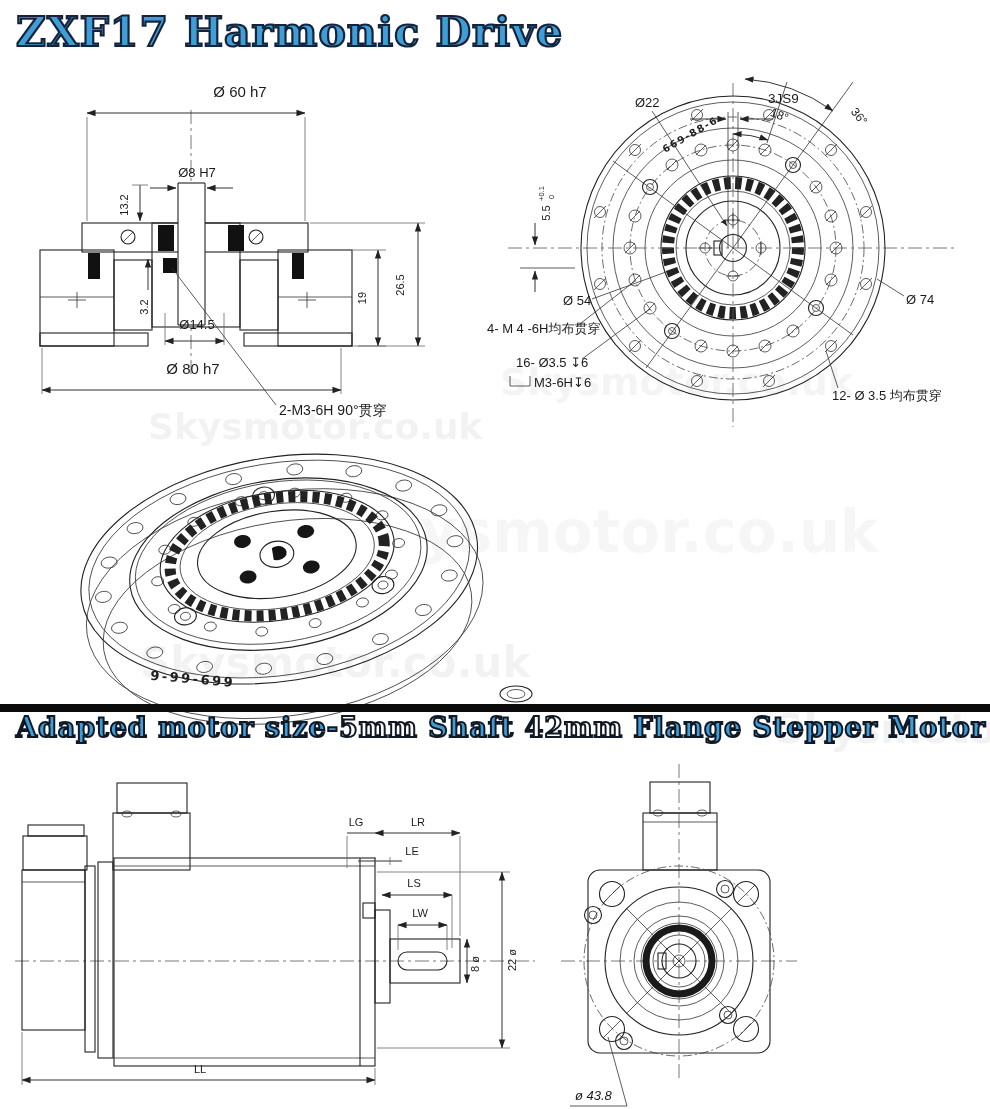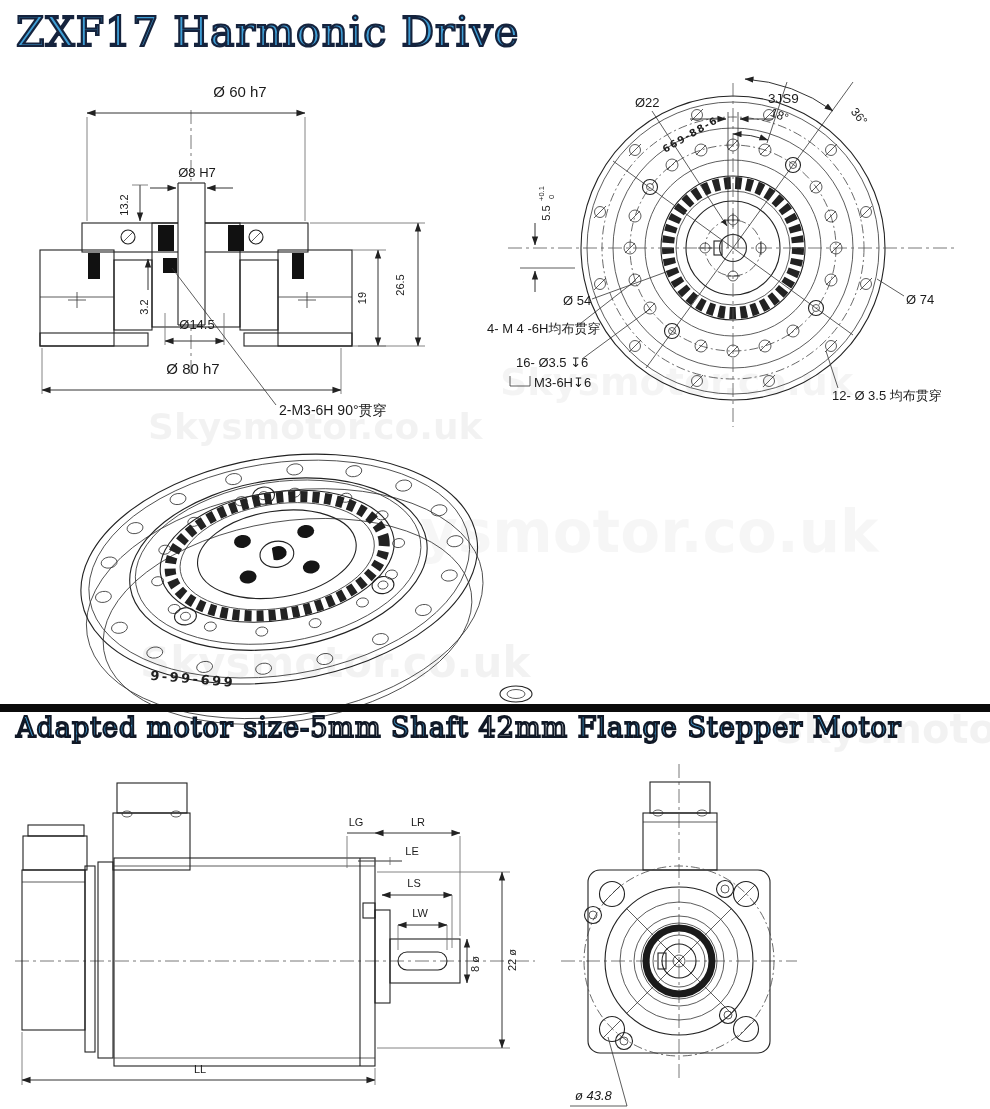--- a/index.html
+++ b/index.html
@@ -1,19 +1,19 @@
 <!DOCTYPE html>
 <html><head>
 <meta charset="utf-8">
 <style>
   html,body{margin:0;padding:0;background:#fff;}
   #page{position:relative;width:990px;height:1109px;background:#ffffff;overflow:hidden;
         font-family:"Liberation Sans",sans-serif;}
   .abs{position:absolute;}
-  .banner{font-family:"DejaVu Serif",serif;font-weight:normal;white-space:nowrap;
+  .banner{font-family:"DejaVu Serif",serif;font-weight:bold;white-space:nowrap;
           -webkit-text-stroke:2.2px #15233d;letter-spacing:1px;}
   #title1{left:16px;top:8px;font-size:41px;color:#3f9ed6;z-index:3;}
   #title2{left:16px;top:712px;font-size:27px;z-index:3;-webkit-text-stroke:2px #101826;}
   #title2 .blue{color:#3f9ed6;}
   #title2 .white{color:#ffffff;}
   .wm{color:rgba(0,0,0,0.05);font-weight:bold;white-space:nowrap;z-index:0;
       font-family:"DejaVu Sans",sans-serif;}
   #divider{left:0;top:704px;width:990px;height:8px;background:#0b0b0b;z-index:2;}
   svg{position:absolute;z-index:1;overflow:visible;}
   .part{stroke:#222;stroke-width:1.1;fill:none;}

